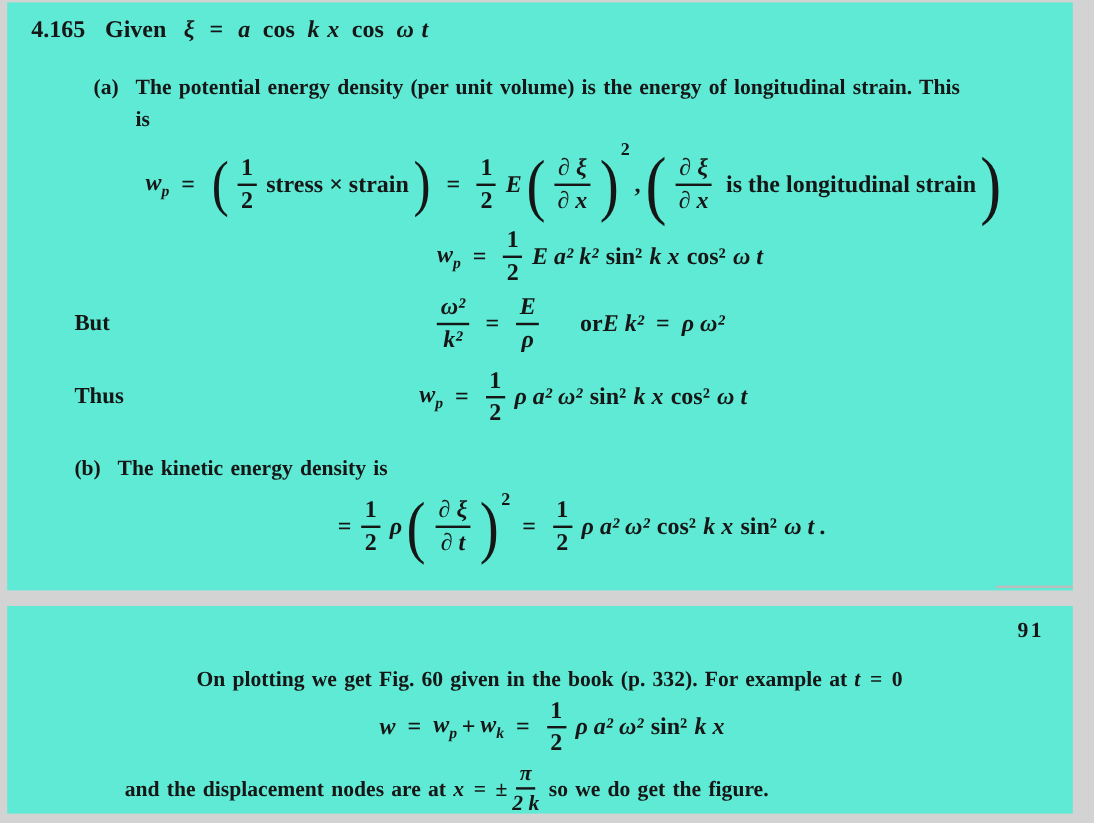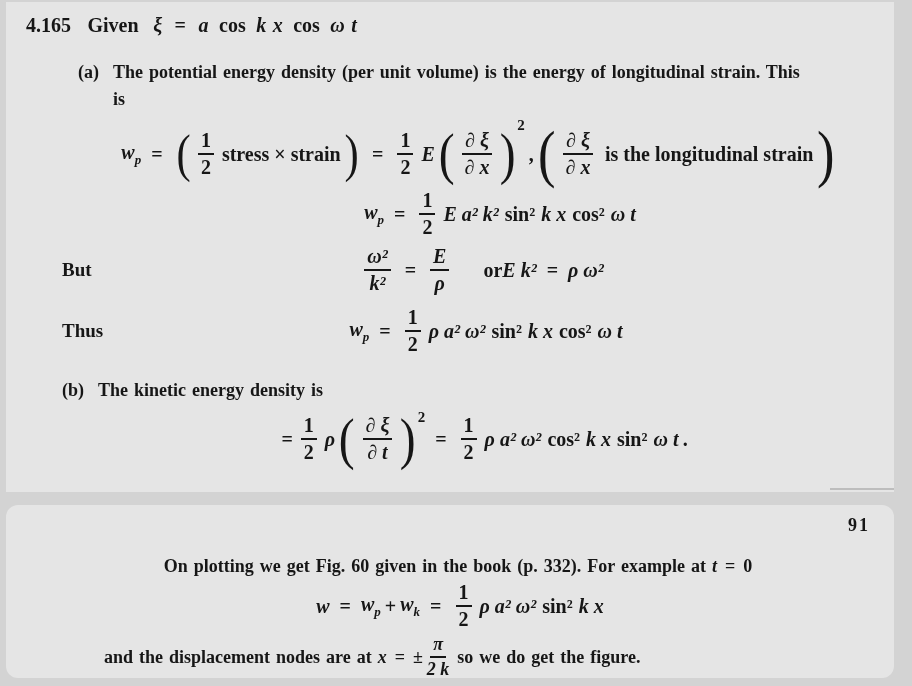--- a/index.html
+++ b/index.html
@@ -9,24 +9,24 @@
     background: #d3d3d3;
     font-family: "Liberation Serif", serif;
     font-weight: 700;
     color: #161616;
   }
   .canvas { position: relative; width: 912px; height: 686px; }
   .page {
     position: absolute;
     left: 6px;
     width: 888px;
-    background: #e5e5e5;
+    background: #5eead4;
   }
   .page1 { top: 2px; height: 490px; }
-  .page2 { top: 505px; height: 173px; border-radius: 12px; }
+  .page2 { top: 505px; height: 173px; }
 
   .para {
     position: absolute;
     font-size: 18px;
     white-space: nowrap;
     word-spacing: 1.5px;
   }
   .mi { font-style: italic; }
   .mr { font-style: normal; }
 

